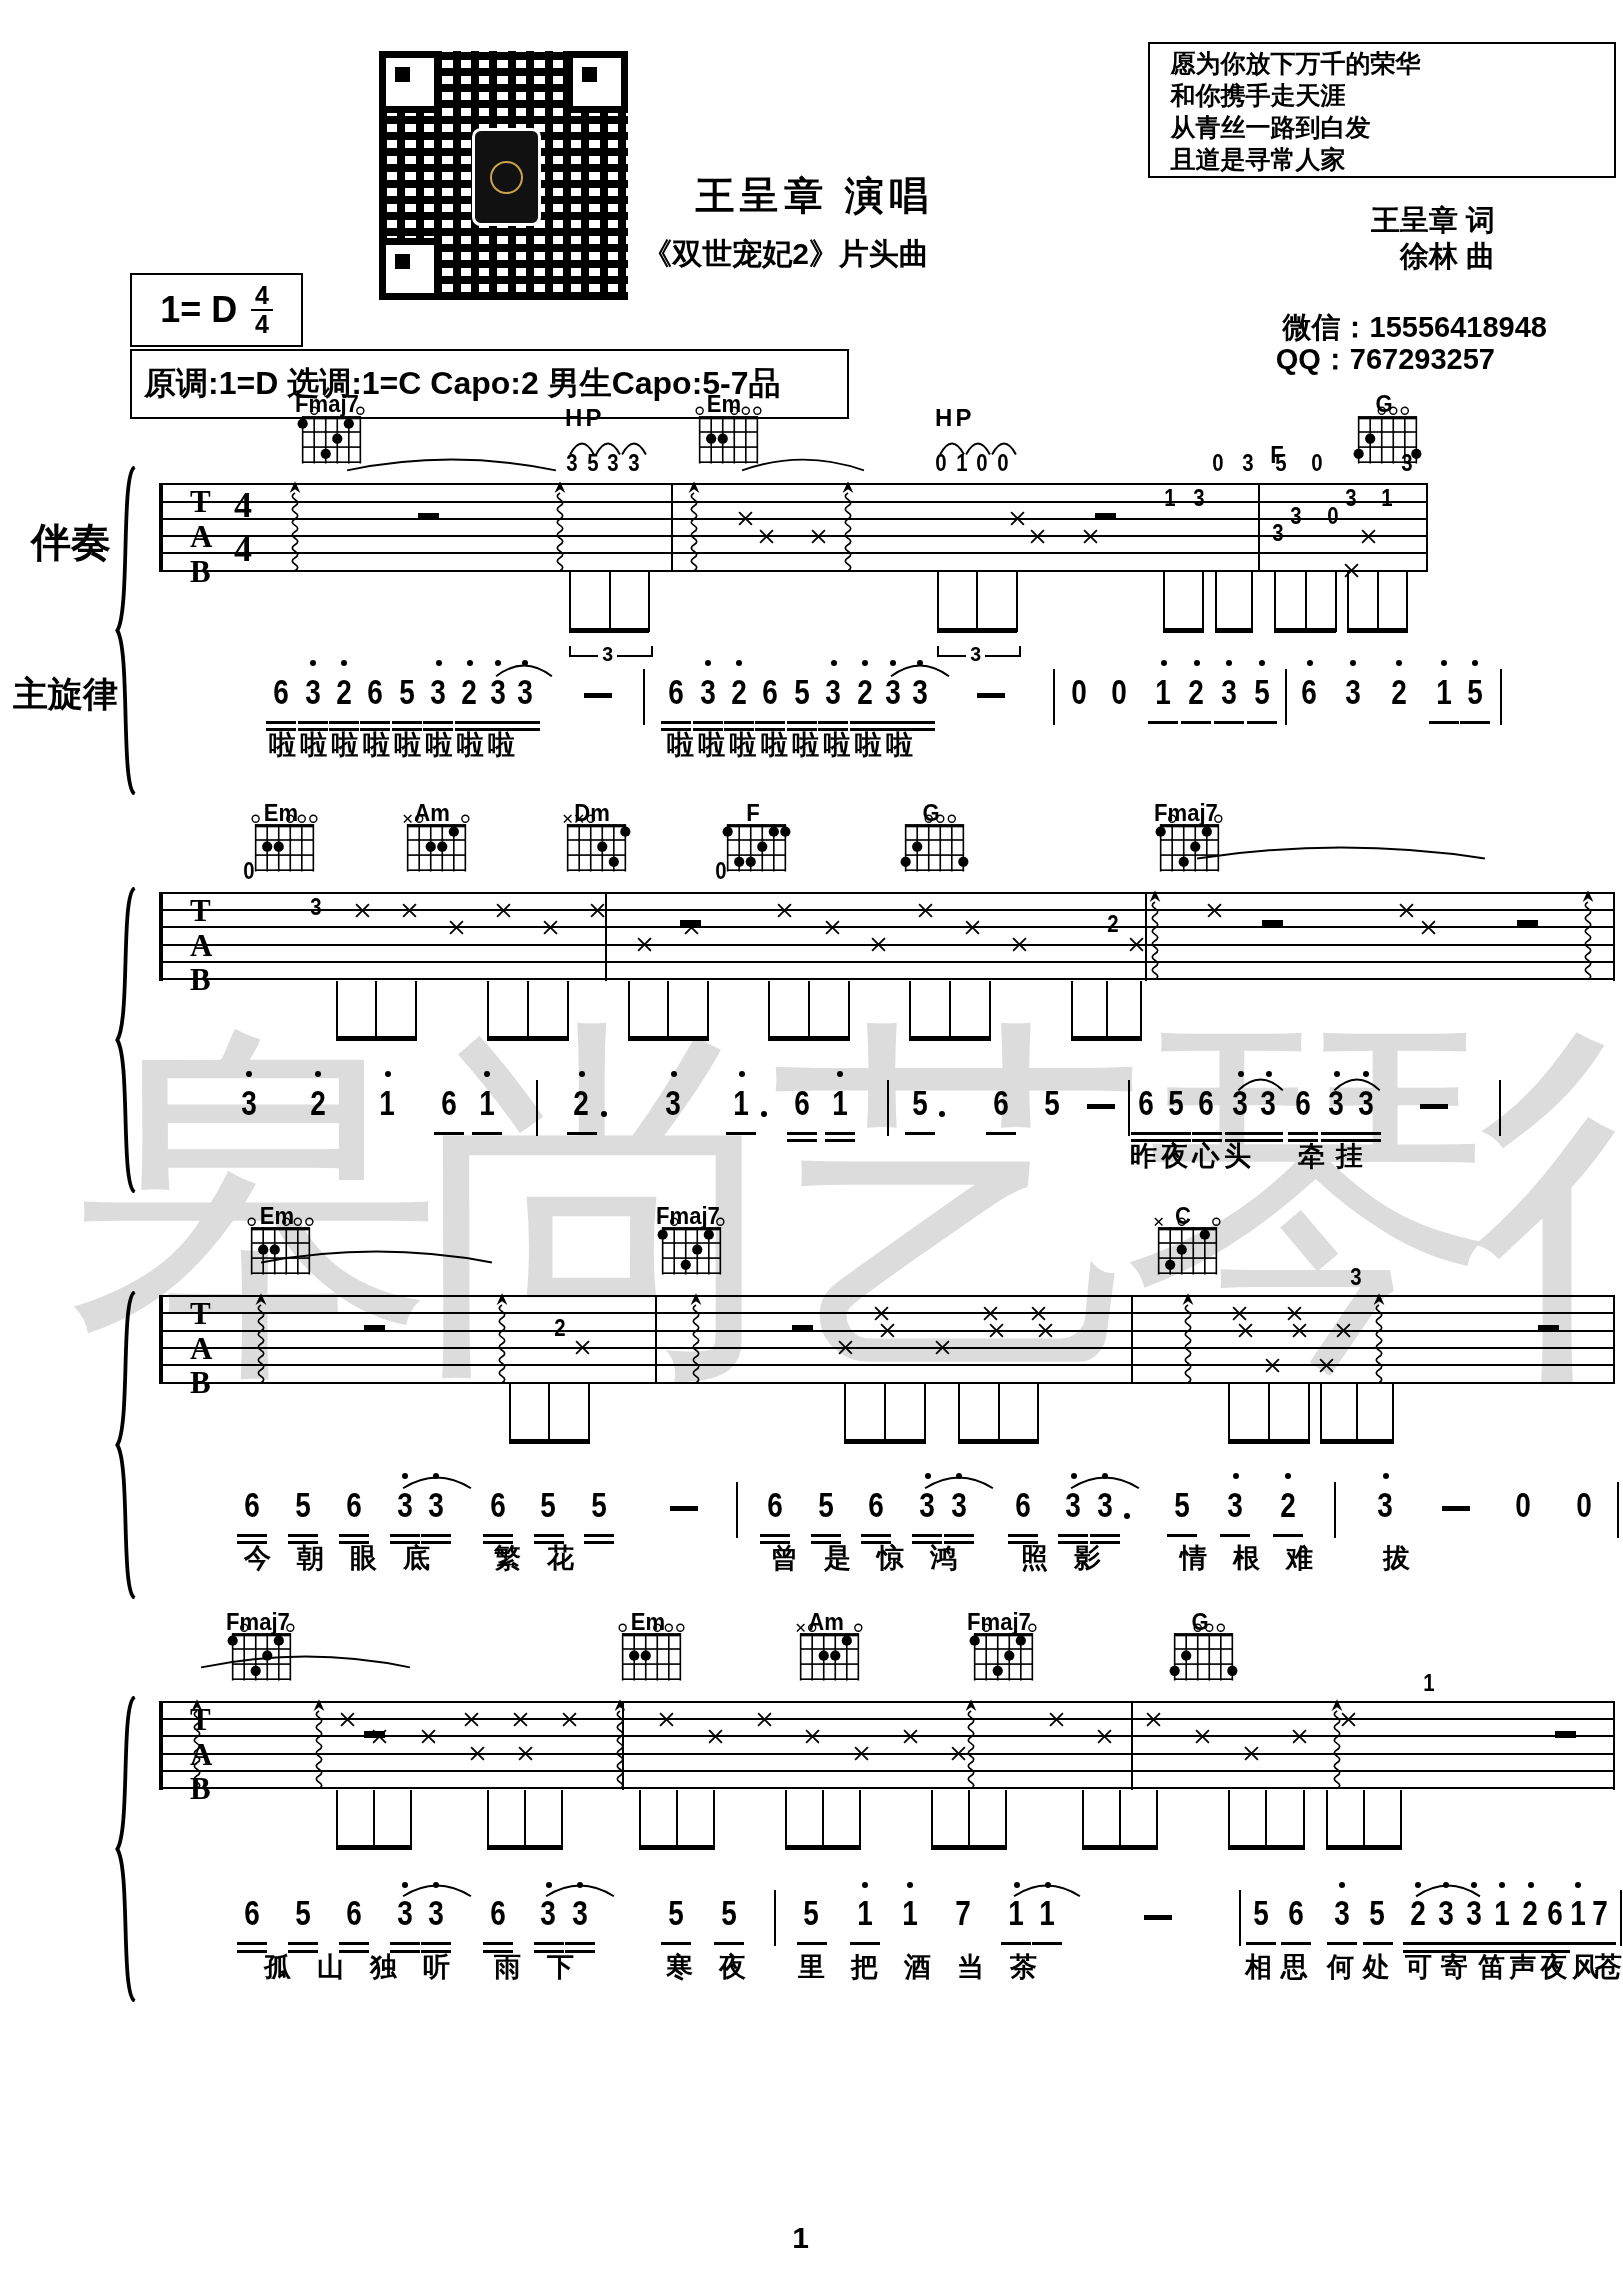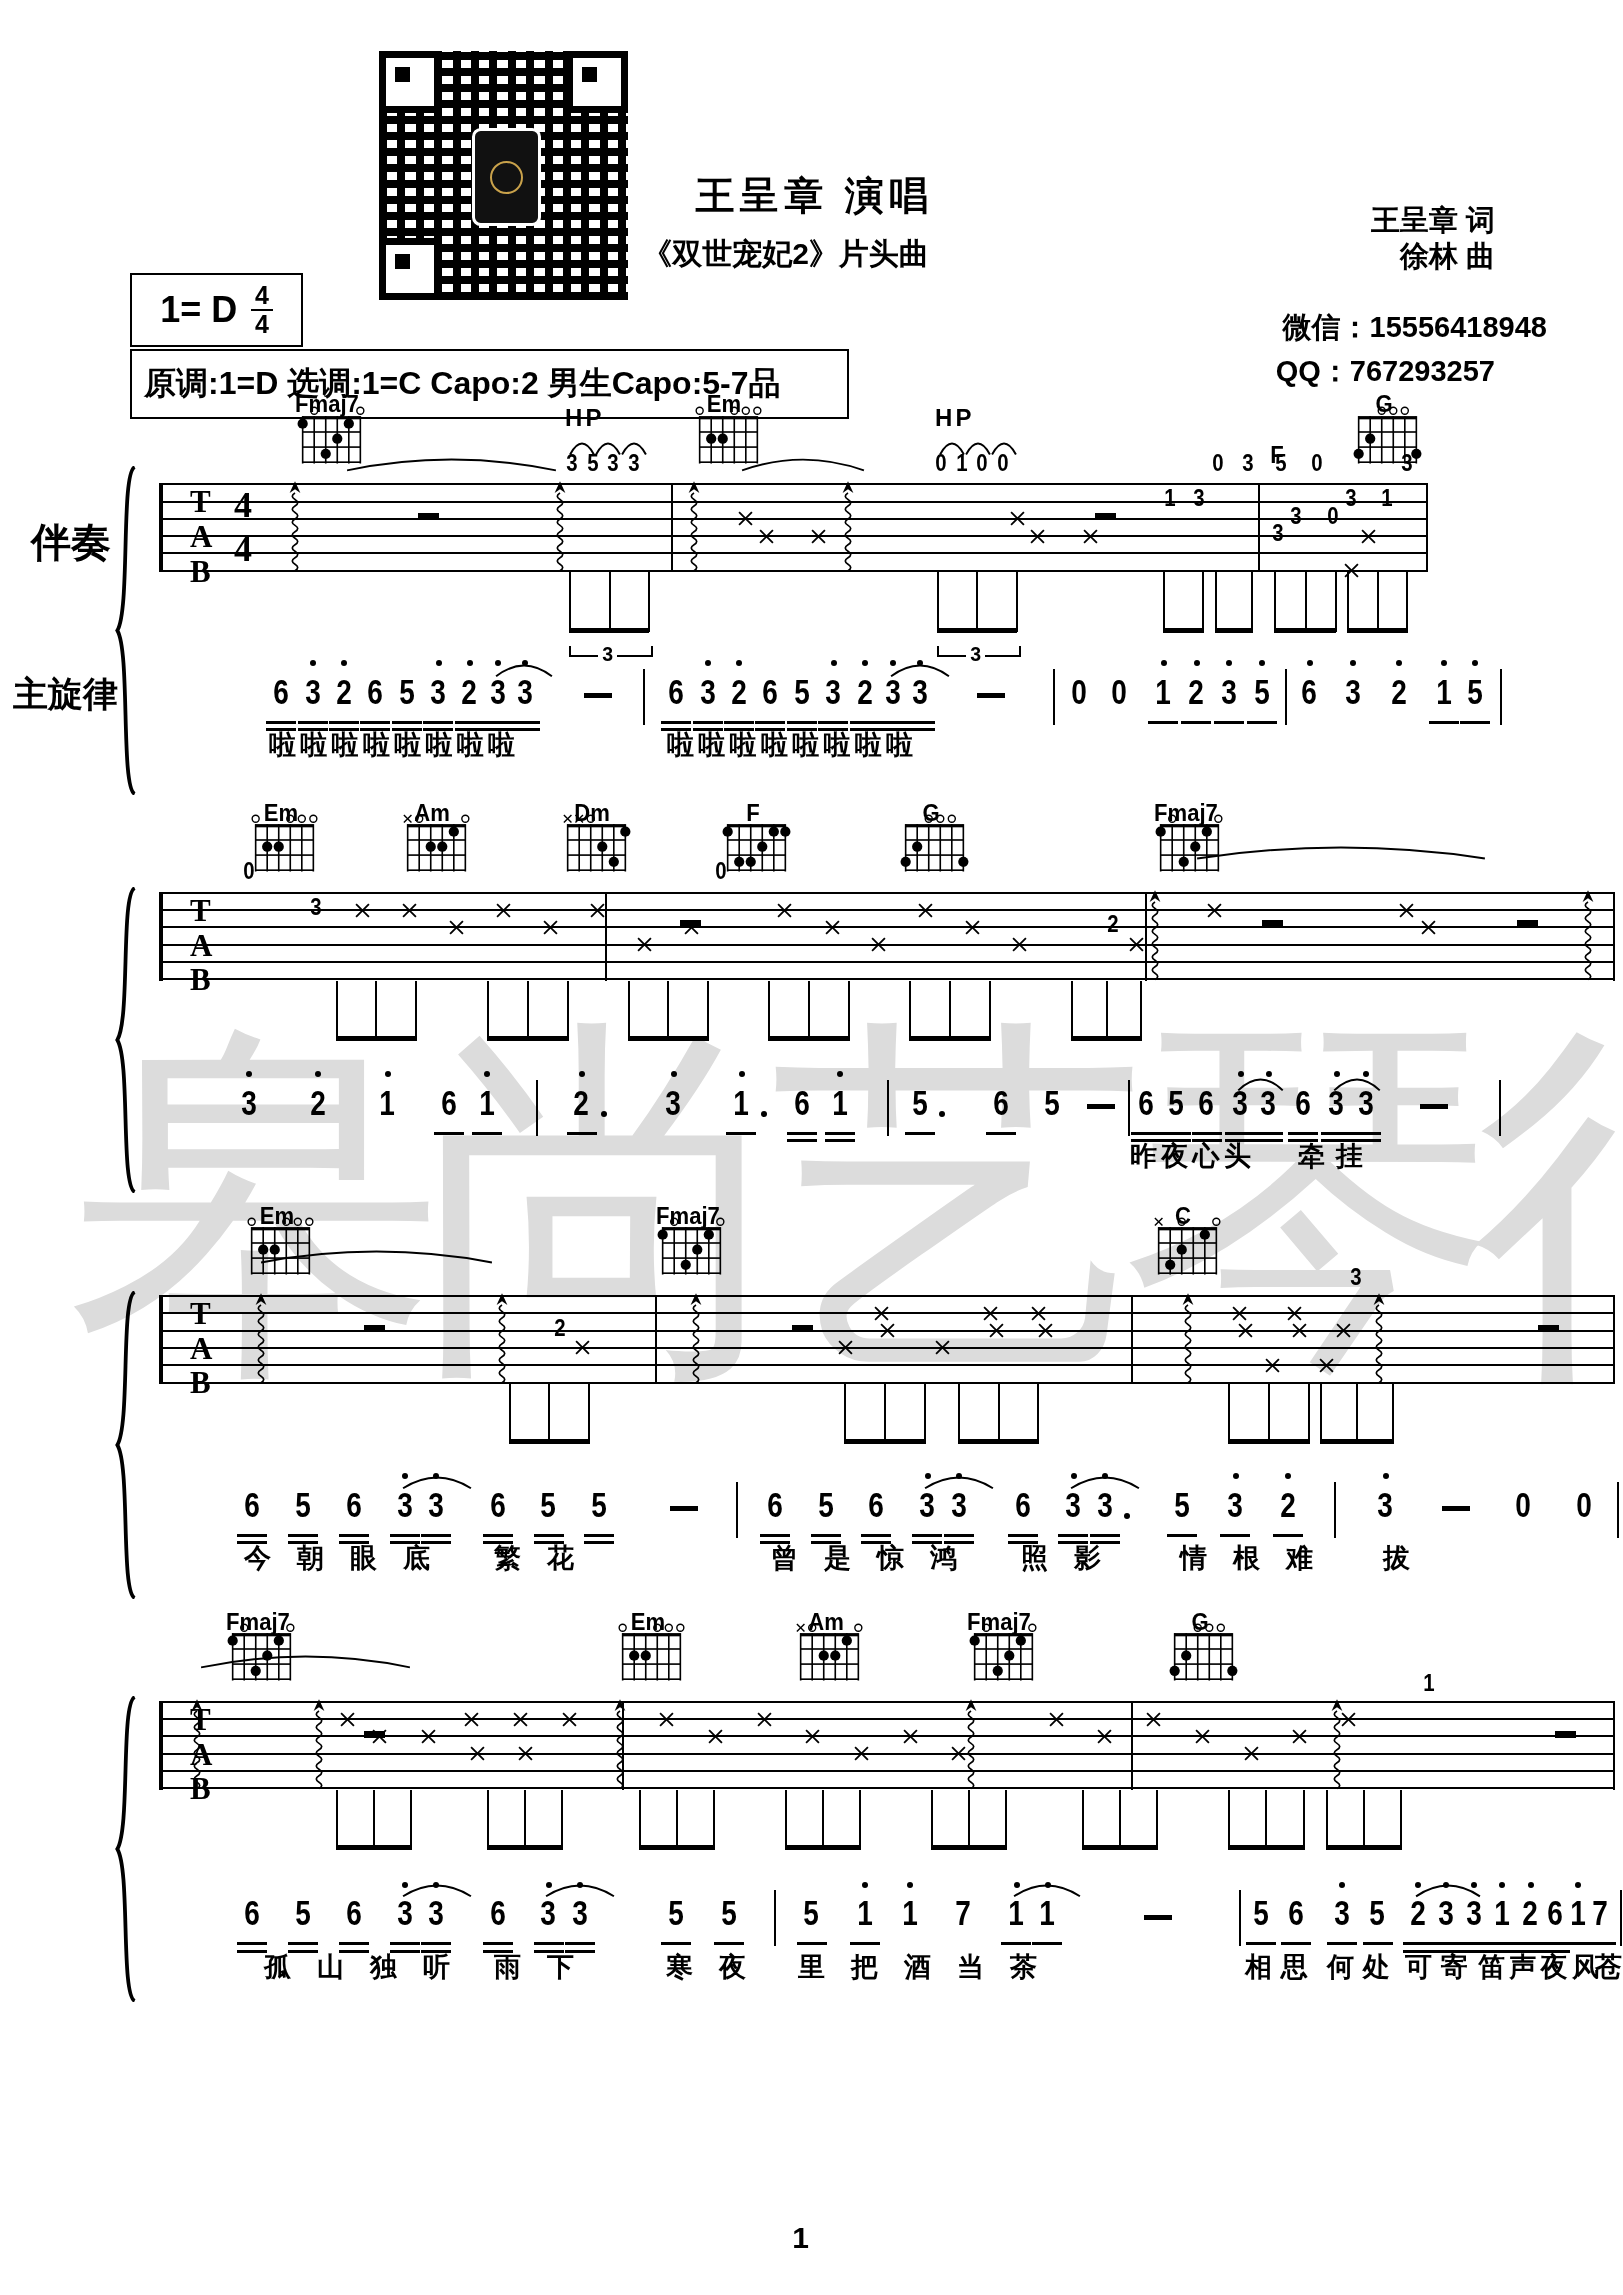--- a/index.html
+++ b/index.html
@@ -68,25 +68,31 @@
     <div class="finder" style="right:0;top:0;"></div>
     <div class="finder" style="left:0;bottom:0;"></div>
     <div id="qrlogo">
         <div class="coin"></div>
       </div>
   </div>
 
   <div id="subtitle" class="abs z center" style="left:598px;top:169px;width:433px;">王呈章 演唱</div>
   <div id="caption" class="abs z center" style="left:569px;top:234px;width:433px;">《双世宠妃2》片头曲</div>
 
+  <div id="lyricsBox" class="abs z" style="left:1148px;top:42px;width:464px;height:129px;padding-top:3.2px;">
+    <div>愿为你放下万千的荣华</div>
+    <div>和你携手走天涯</div>
+    <div>从青丝一路到白发</div>
+    <div>且道是寻常人家</div>
+  </div>
 
   <div class="credit abs z" style="left:1008px;top:237px;">徐林 曲</div>
   <div class="credit abs z" style="left:1008px;top:201px;">王呈章 词</div>
   <div class="credit abs z" style="left:1060px;top:308px;">微信：15556418948</div>
-  <div class="credit abs z" style="left:1008px;top:352px;">QQ：767293257</div>
+  <div class="credit abs z" style="left:1008px;top:340px;">QQ：767293257</div>
 
   <div id="keyBox" class="abs z" style="left:130px;top:273px;width:169px;height:70px;">
     <span id="keyTxt">1= D</span>
     <span class="fracWrap">
       <span>4</span>
       <span class="fracBar"></span>
       <span>4</span>
     </span>
   </div>
   <div id="capoBox" class="abs z" style="left:130px;top:349px;width:703px;height:66px;">原调:1=D 选调:1=C Capo:2 男生Capo:5-7品</div>

